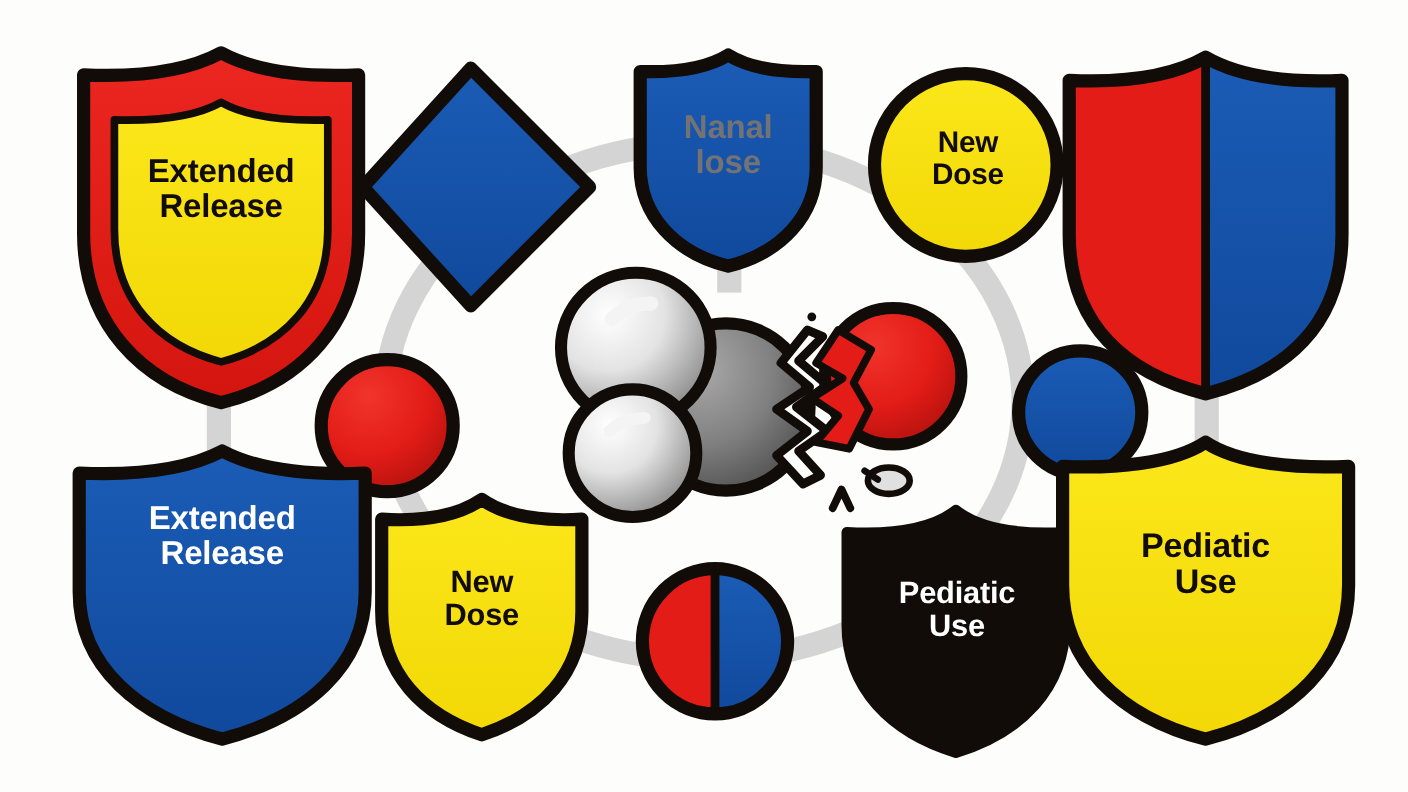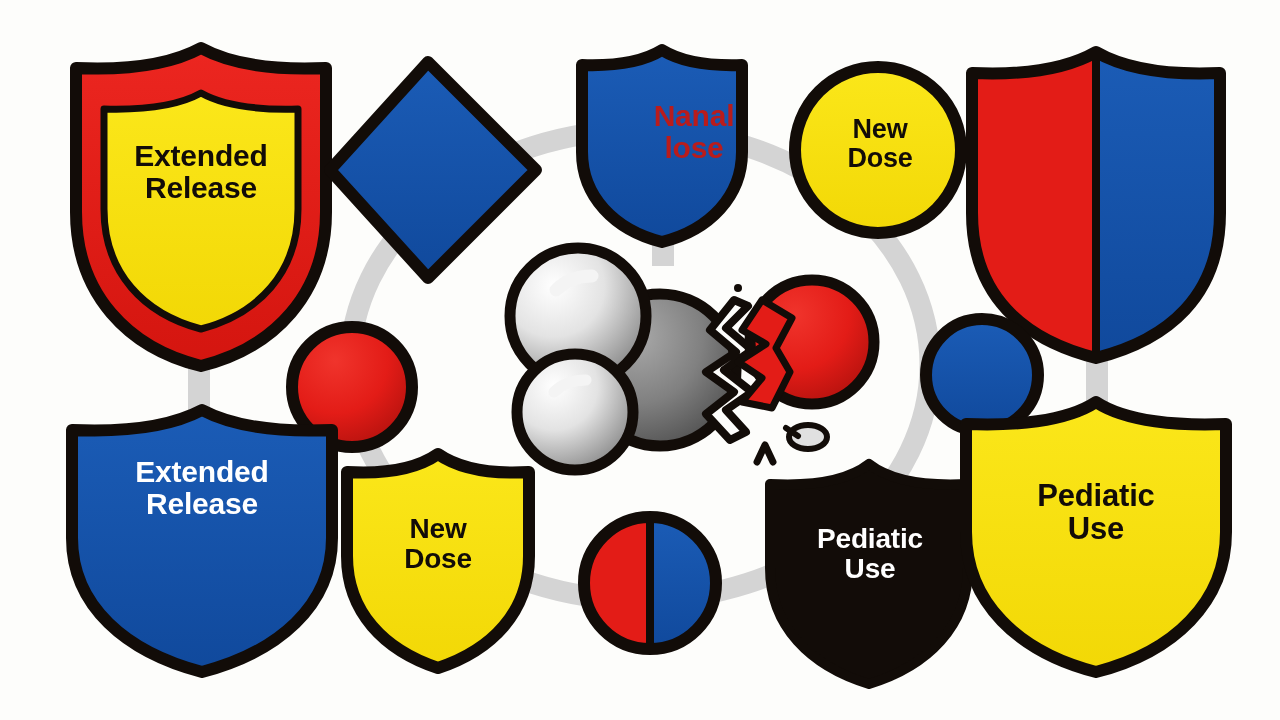--- a/index.html
+++ b/index.html
@@ -174,21 +174,21 @@
 
     <g>
       <path d="M1096,402 C1066,422 1012,426 966,424 L966,532 C966,602 1018,652 1096,672
                C1174,652 1226,602 1226,532 L1226,424 C1180,426 1126,422 1096,402 Z" fill="url(#grad-yellow-flat)" stroke="#120c08" stroke-width="12" stroke-linejoin="round"></path>
     </g>
   </svg>
 
   <div class="badge-label" style="left:70px; top:140px; width:262px; font-size:30px; color:#120c08;">Extended
 Release</div>
 
-  <div class="badge-label" style="left:608px; top:100px; width:172px; font-size:30px; color:#b91c1c;">Nanal
+  <div class="badge-label" style="left:576px; top:100px; width:172px; font-size:30px; color:#737373;">Nanal
 lose</div>
 
   <div class="badge-label" style="left:793px; top:115px; width:174px; font-size:27px; color:#120c08;">New
 Dose</div>
 
   <div class="badge-label" style="left:66px; top:456px; width:272px; font-size:30px; color:#ffffff;">Extended
 Release</div>
 
   <div class="badge-label" style="left:341px; top:514px; width:194px; font-size:28px; color:#120c08;">New
 Dose</div>

